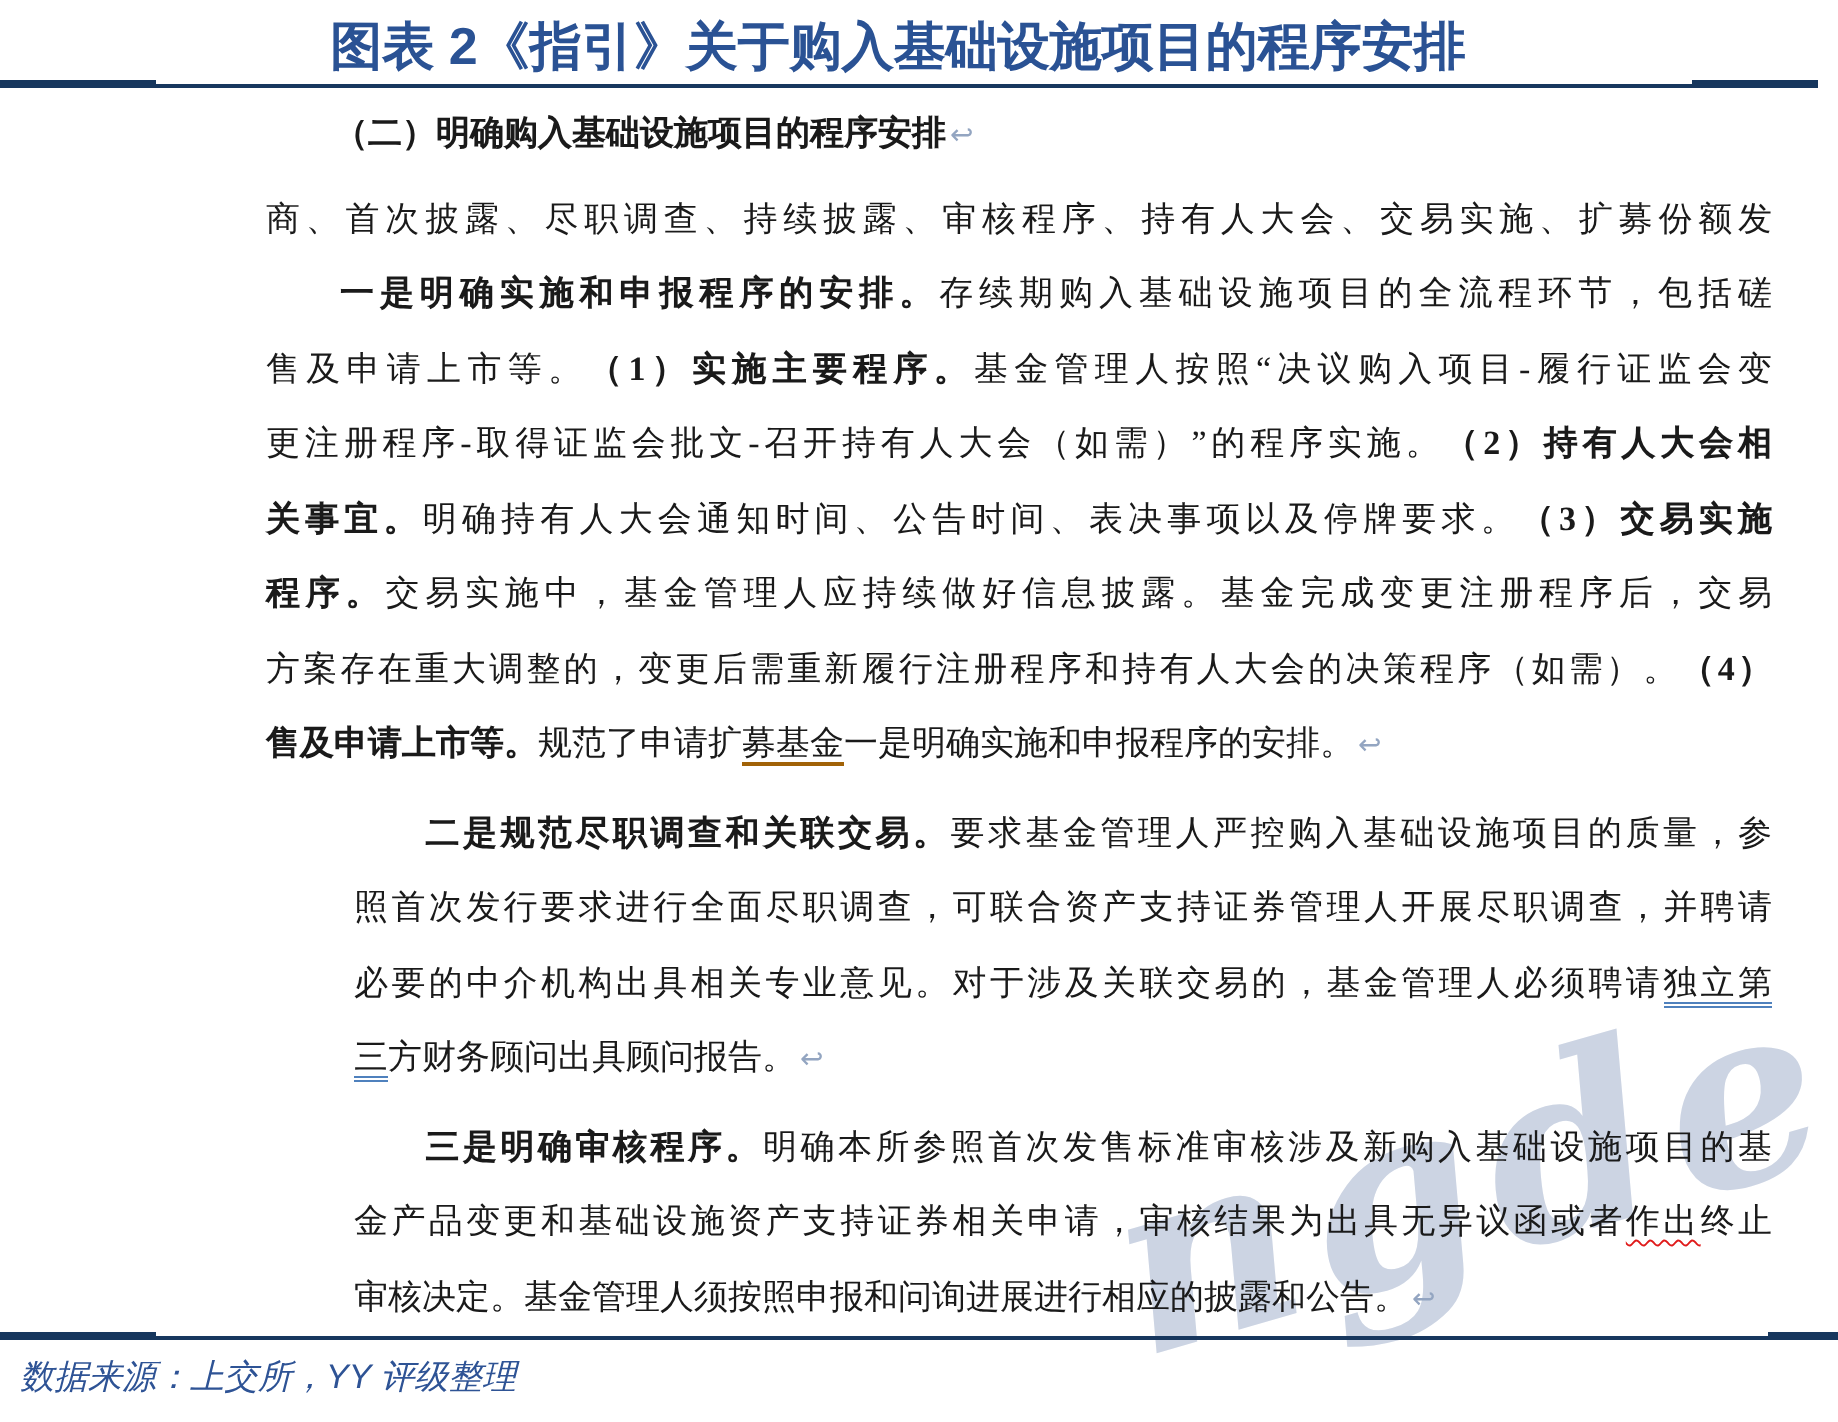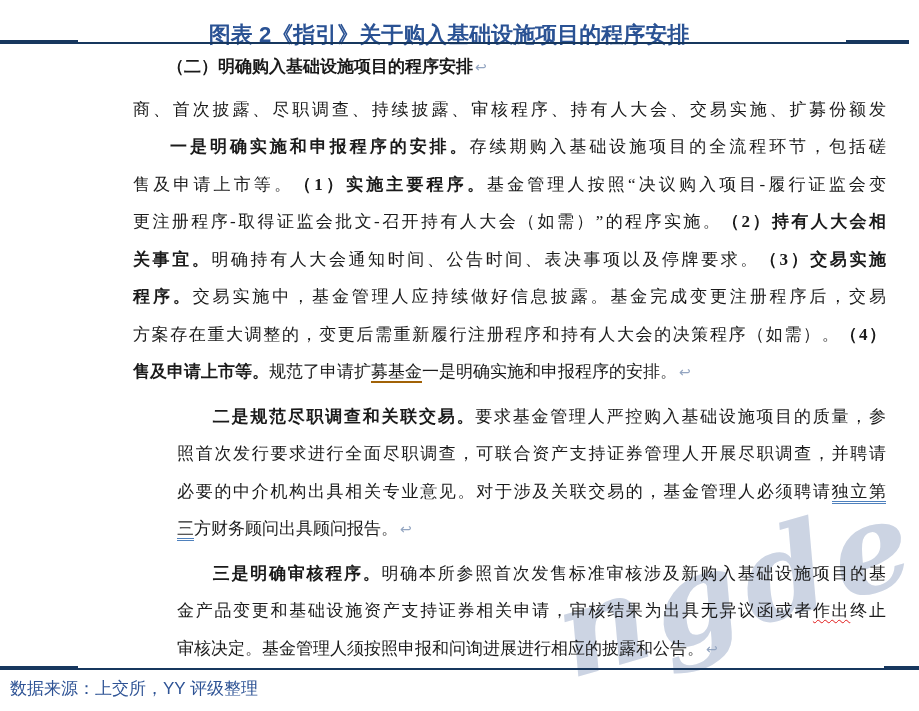--- a/index.html
+++ b/index.html
@@ -8,22 +8,22 @@
     position:relative; width:919px; height:711px;
     background:#ffffff; overflow:hidden;
     font-family:"Liberation Serif","DejaVu Serif",serif;
     color:#1a1a1a;
   }
   
   .fig-title {
     position:absolute; left:0; top:8px; width:898px;
     text-align:center;
     font-family:"Liberation Sans","DejaVu Sans",sans-serif;
-    font-weight:bold; font-size:22px; line-height:30px;
-    color:#2a5294; z-index:2;margin-top:12px;
+    font-weight:bold; font-size:26px; line-height:30px;
+    color:#2a5294; z-index:2;
   }
   
   .rule-seg { position:absolute; background:#17375e; z-index:2; }
   .rt-left   { left:0;    top:40px;  width:78px;  height:4px; }
   .rt-mid    { left:78px;  top:42px;  width:768px; height:2px; }
   .rt-right  { left:846px; top:40px;  width:63px;  height:4px; }
   .rb-left   { left:0;    top:666px; width:78px;  height:4px; }
   .rb-mid    { left:78px;  top:668px; width:806px; height:2px; }
   .rb-right  { left:884px; top:666px; width:35px;  height:4px; }
   
@@ -50,21 +50,21 @@
     text-underline-offset:3px;
   }
   .pilcrow {
     color:#93a5c1; font-size:14px; margin-left:2px;
     font-family:"DejaVu Sans",sans-serif;
   }
   
   .footer {
     position:absolute; left:10px; top:676px; z-index:2;
     font-family:"Liberation Sans","DejaVu Sans",sans-serif;
-    font-size:17px; line-height:26px; color:#2e5395;
+    font-size:17px; line-height:26px; color:#2e5395;font-style:italic;
   }
   
   .watermark {
     position:absolute; left:540px; top:568px; z-index:0;
     font-family:"DejaVu Serif","Liberation Serif",serif;
     font-style:italic; font-weight:bold;
     font-size:122px; letter-spacing:8px;
     color:#ccd4e3;
     transform:rotate(-16deg);
     transform-origin:left top;

